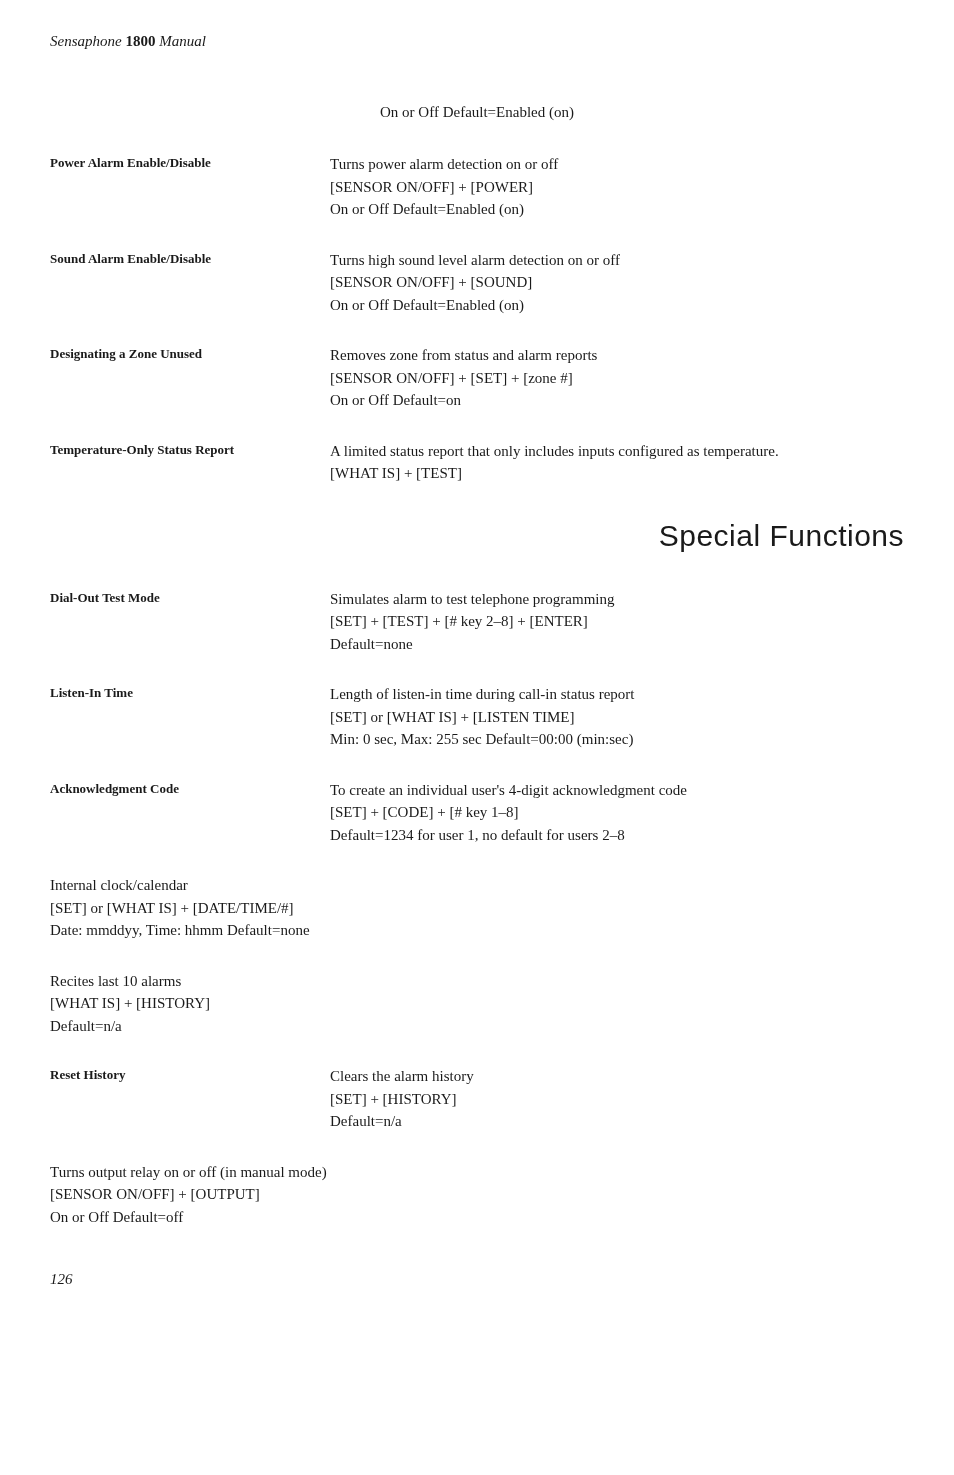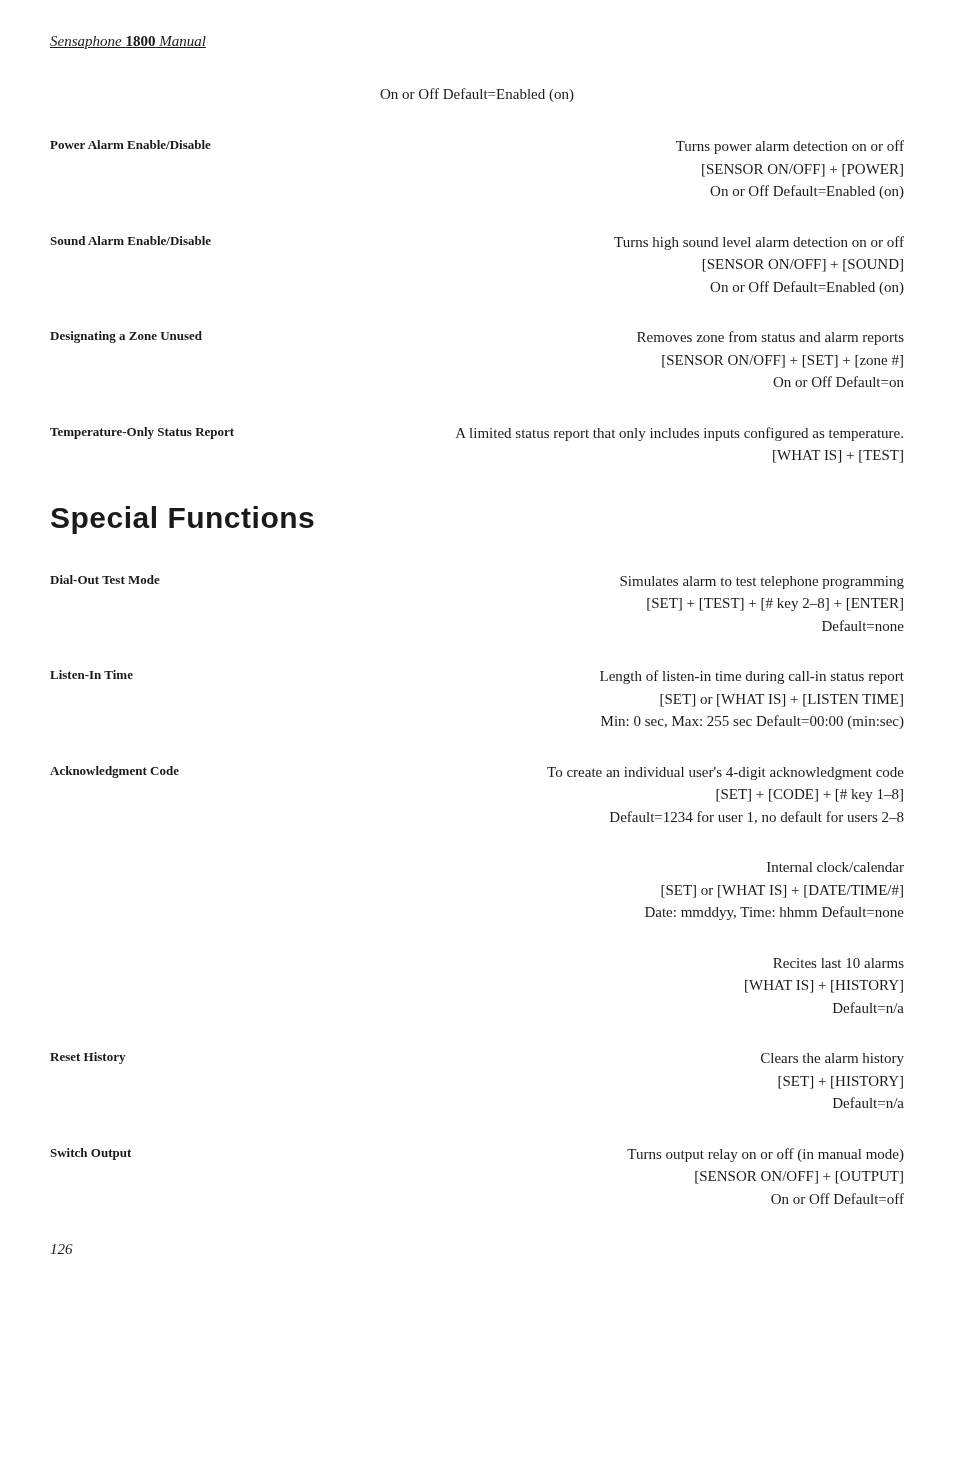--- a/index.html
+++ b/index.html
@@ -8,22 +8,21 @@
       background: #ffffff;
       color: #1a1a1a;
       font-size: 15px;
       line-height: 1.5;
       padding: 30px 50px 50px 50px;
       max-width: 954px;
     }
     .header {
       font-style: italic;
       font-size: 15px;
-      margin-bottom: 30px;
-      text-decoration: underline;
+      margin-bottom: 48px;
     }
     .header .brand {
       font-style: italic;
     }
     .header .bold-brand {
       font-weight: bold;
       font-style: normal;
     }
     .intro-line {
       text-align: center;
@@ -40,34 +39,34 @@
       max-width: 280px;
       font-weight: bold;
       font-size: 13px;
       padding-right: 10px;
       line-height: 1.5;
     }
     .entry-content {
       flex: 1;
       font-size: 15px;
       line-height: 1.5;
-      text-align: right;
     }
     .section-heading {
       font-size: 30px;
-      font-weight: bold;
+      font-weight: normal;
       letter-spacing: 0.5px;
       margin-bottom: 30px;
       margin-top: 20px;
       font-family: Arial, Helvetica, sans-serif;
+      text-align: right;
     }
     .page-number {
       font-style: italic;
       font-size: 15px;
-      margin-top: 28px;
+      margin-top: 40px;
     }
   </style>
 </head>
 <body>
 
 <div class="header">
   <span class="brand">Sensaphone </span><span class="bold-brand">1800</span><span> Manual</span>
 </div>
 
 <div class="intro-line">On or Off   Default=Enabled (on)</div>
@@ -162,21 +161,20 @@
   <div class="entry">
     <div class="entry-label">Reset History</div>
     <div class="entry-content">
       <span>Clears the alarm history</span><br>
       <span>[SET] + [HISTORY]</span><br>
       <span>Default=n/a</span>
     </div>
   </div>
 
   <div class="entry">
-    <div class="entry-label">Switch Output</div>
     <div class="entry-content">
       <span>Turns output relay on or off (in manual mode)</span><br>
       <span>[SENSOR ON/OFF] + [OUTPUT]</span><br>
       <span>On or Off   Default=off</span>
     </div>
   </div>
 
 </div>
 
 <div class="page-number">126</div>

